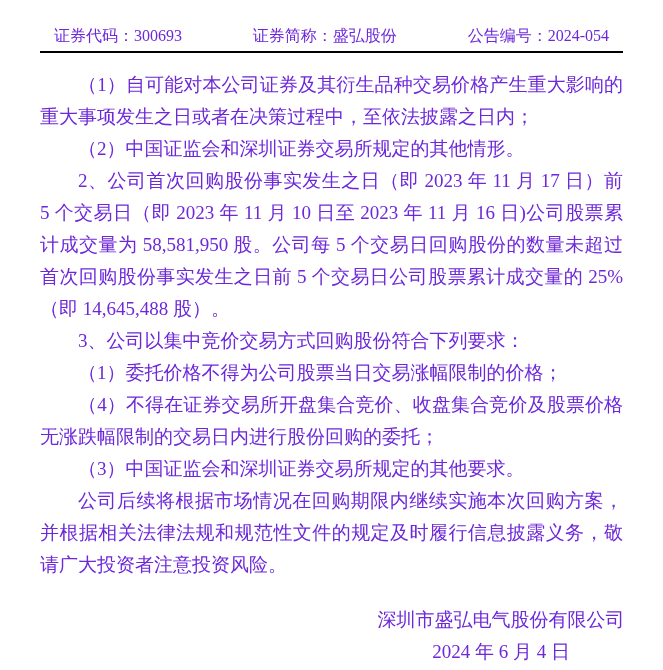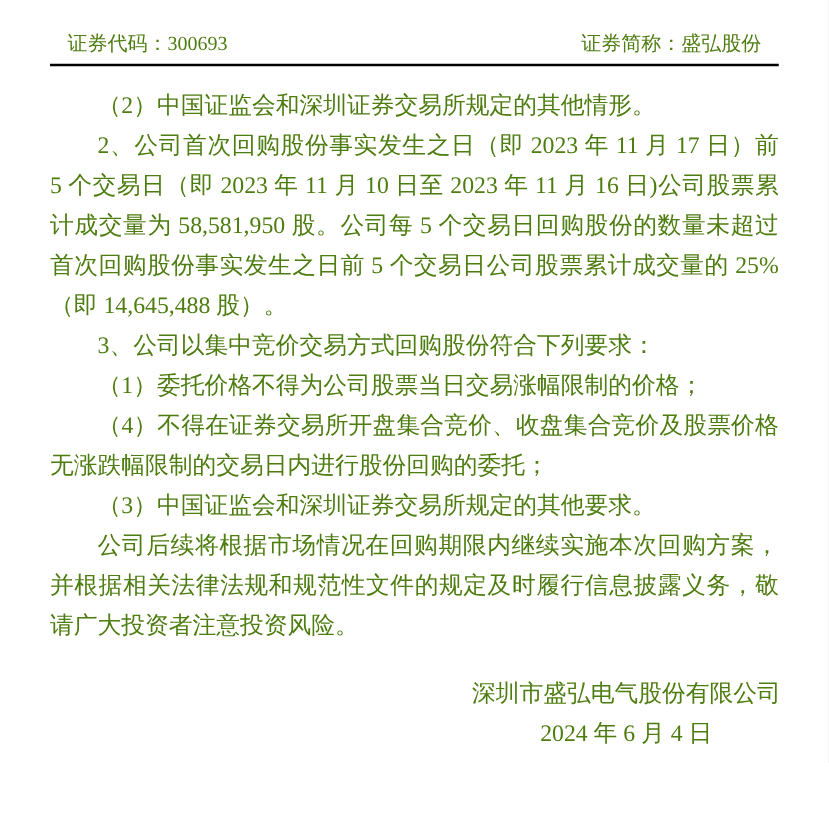--- a/index.html
+++ b/index.html
@@ -1,21 +1,21 @@
 <!DOCTYPE html>
 <html><head>
 <meta charset="utf-8">
 <style>
   * { margin: 0; padding: 0; box-sizing: border-box; }
   html, body { background: #e8e8e8; }
   .page {
     width: 663px;
     height: 670px;
     background: #ffffff;
-    color: #4d7c0f;
+    color: #6d28d9;
     font-family: "Liberation Serif", "DejaVu Serif", serif;
     overflow: hidden;
     position: relative;
   }
   .doc-header {
     margin: 0 40px;
     padding: 27px 14px 7px 14px;
     border-bottom: 2px solid #000000;
     display: flex;
     justify-content: space-between;
@@ -45,23 +45,25 @@
   .doc-footer .company { white-space: nowrap; }
 </style>
 </head>
 <body>
 
 <div class="page">
 
   <div class="doc-header">
     <span class="pair"><span>证券代码：</span><span>300693</span></span>
     <span class="pair"><span>证券简称：</span><span>盛弘股份</span></span>
+    <span class="pair"><span>公告编号：</span><span>2024-054</span></span>
   </div>
 
   <div class="doc-body">
+    <p>（1）自可能对本公司证券及其衍生品种交易价格产生重大影响的重大事项发生之日或者在决策过程中，至依法披露之日内；</p>
     <p>（2）中国证监会和深圳证券交易所规定的其他情形。</p>
     <p>2、公司首次回购股份事实发生之日（即 2023 年 11 月 17 日）前 5 个交易日（即 2023 年 11 月 10 日至 2023 年 11 月 16 日)公司股票累计成交量为 58,581,950 股。公司每 5 个交易日回购股份的数量未超过首次回购股份事实发生之日前 5 个交易日公司股票累计成交量的 25%（即 14,645,488 股）。</p>
     <p>3、公司以集中竞价交易方式回购股份符合下列要求：</p>
     <p>（1）委托价格不得为公司股票当日交易涨幅限制的价格；</p>
     <p>（4）不得在证券交易所开盘集合竞价、收盘集合竞价及股票价格无涨跌幅限制的交易日内进行股份回购的委托；</p>
     <p>（3）中国证监会和深圳证券交易所规定的其他要求。</p>
     <p>公司后续将根据市场情况在回购期限内继续实施本次回购方案，并根据相关法律法规和规范性文件的规定及时履行信息披露义务，敬请广大投资者注意投资风险。</p>
   </div>
 
   <div class="doc-footer">

